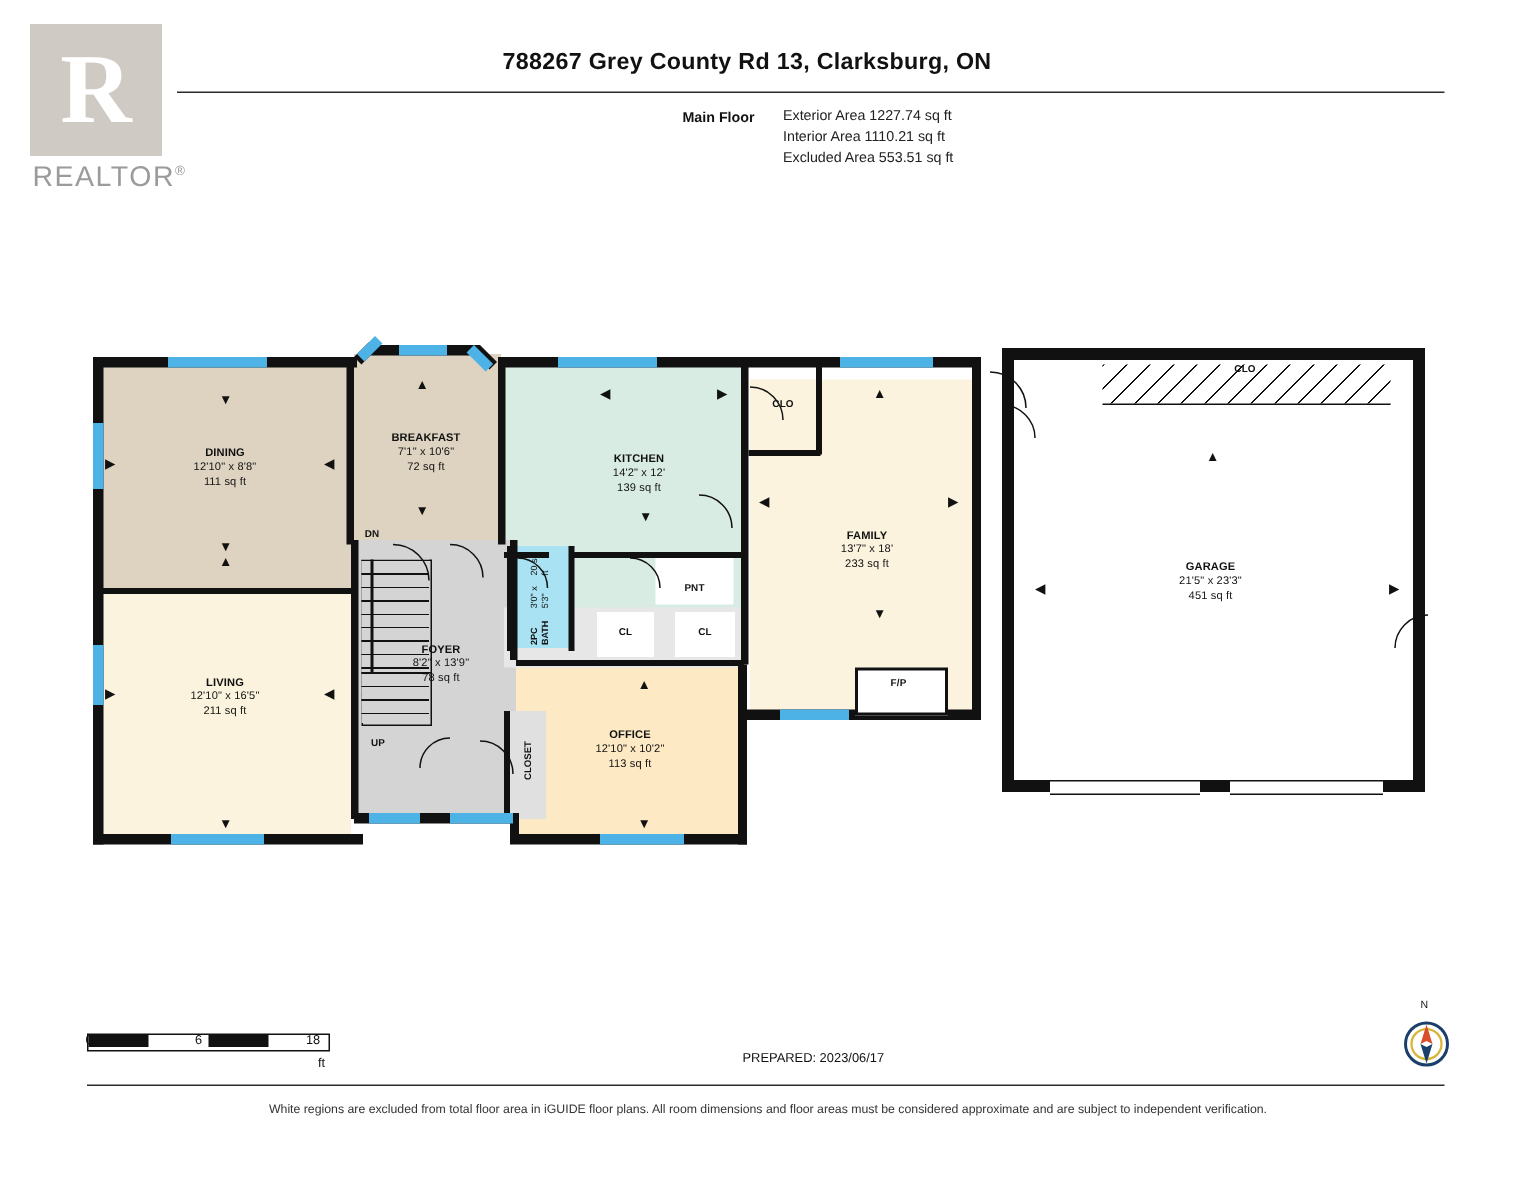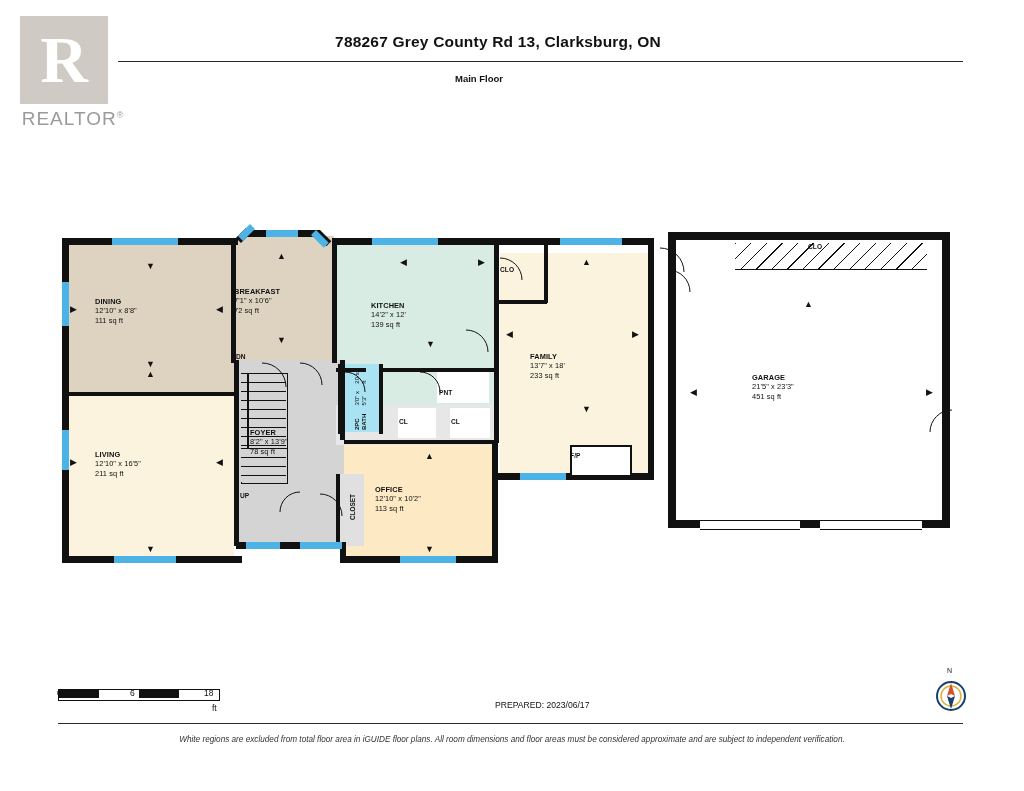--- a/index.html
+++ b/index.html
@@ -40,37 +40,37 @@
   }
   .realtor .reg{font-size:9px;vertical-align:super;}
 
   
   #plan{position:absolute;left:0;top:0;width:1024px;height:791px;}
 
   .wall{position:absolute;background:#111111;}
   .room{position:absolute;box-sizing:border-box;}
   .win{position:absolute;background:#4db3e6;}
   .lbl{
-    position:absolute;text-align:left;font-size:7.4px;line-height:9.4px;color:#111;
+    position:absolute;text-align:center;font-size:7.4px;line-height:9.4px;color:#111;
     font-weight:bold;letter-spacing:.1px;
   }
   .lbl .dim, .lbl .sq{font-weight:normal;}
   .lbl-sm{font-size:6.6px;line-height:8.4px;}
 
   .arrow{position:absolute;font-size:9px;color:#111;line-height:9px;}
 
   
   .scalebar{position:absolute;left:58px;top:689px;width:160px;height:10px;border:1px solid #111;background:#fff;}
   .scalebar i{position:absolute;top:0;height:8px;background:#111;}
   .scale-num{position:absolute;font-size:8.5px;color:#111;}
   .prepared{position:absolute;left:495px;top:700px;font-size:8.6px;color:#111;}
   .foot-rule{position:absolute;left:58px;top:723px;width:905px;height:1px;background:#2b2b2b;}
   .disclaimer{
     position:absolute;left:40px;top:735px;width:944px;text-align:center;
-    font-size:8.2px;color:#333;font-style:italic;
+    font-size:8.2px;color:#333;
   }
   .watermark{
     position:absolute;left:300px;top:705px;width:430px;text-align:center;
     font-size:19px;color:#ececec;letter-spacing:4px;font-weight:bold;
   }
 
   
   .compass{position:absolute;left:930px;top:675px;width:42px;height:42px;}
   .compass .n{position:absolute;left:17px;top:-8px;font-size:7px;color:#111;}
 </style>
@@ -81,20 +81,25 @@
 
   <div class="realtor">
     <div class="box"></div>
     <div class="r">R</div>
     <div class="word"><span>REALTOR</span><span class="reg">®</span></div>
   </div>
 
   <div class="title">788267 Grey County Rd 13, Clarksburg, ON</div>
   <div class="rule"></div>
   <div class="floor-label">Main Floor</div>
+  <div class="areas">
+    <div>Exterior Area 1227.74 sq ft</div>
+    <div>Interior Area 1110.21 sq ft</div>
+    <div>Excluded Area 553.51 sq ft</div>
+  </div>
 
   <div id="plan">
 
     <div class="room" style="left:66px;top:243px;width:168px;height:152px;background:#ddd3c0;"></div>
 
     <div class="room" style="left:66px;top:395px;width:168px;height:162px;background:#fbf3de;"></div>
 
     <div class="room" style="left:234px;top:248px;width:102px;height:112px;background:#ddd3c0;"></div>
     <div class="room" style="left:236px;top:236px;width:98px;height:16px;background:#ddd3c0;"></div>
 

